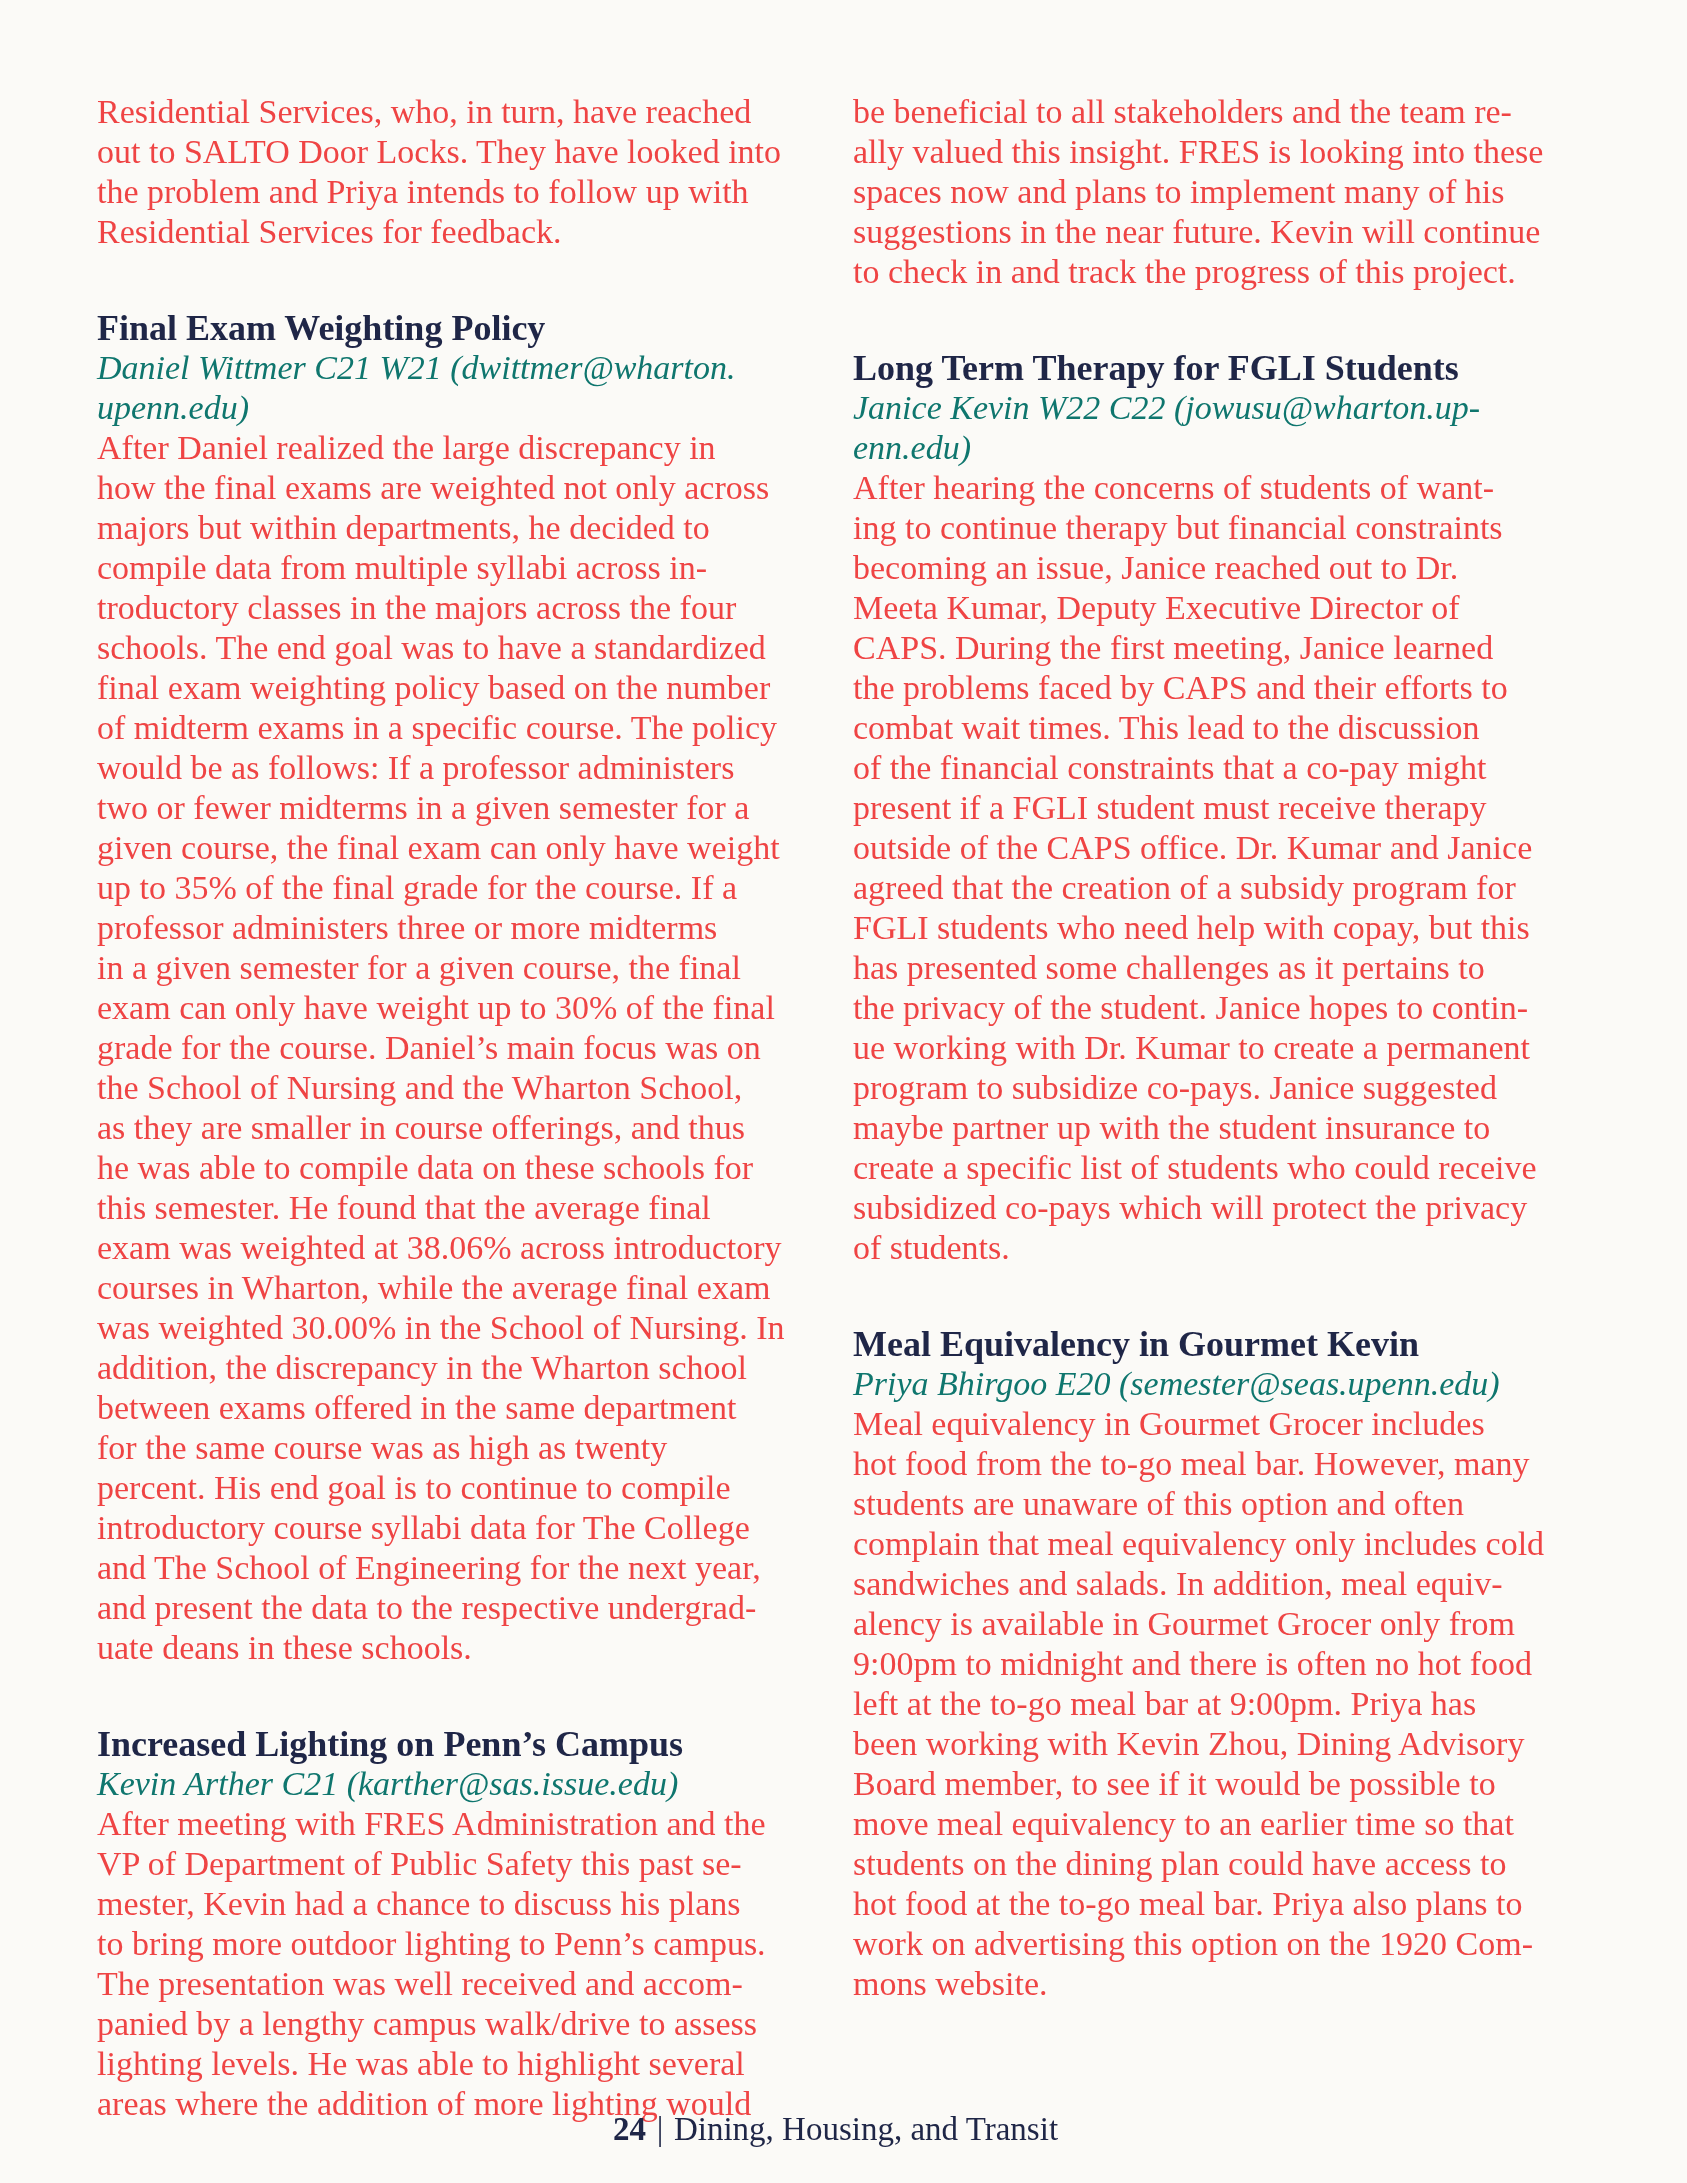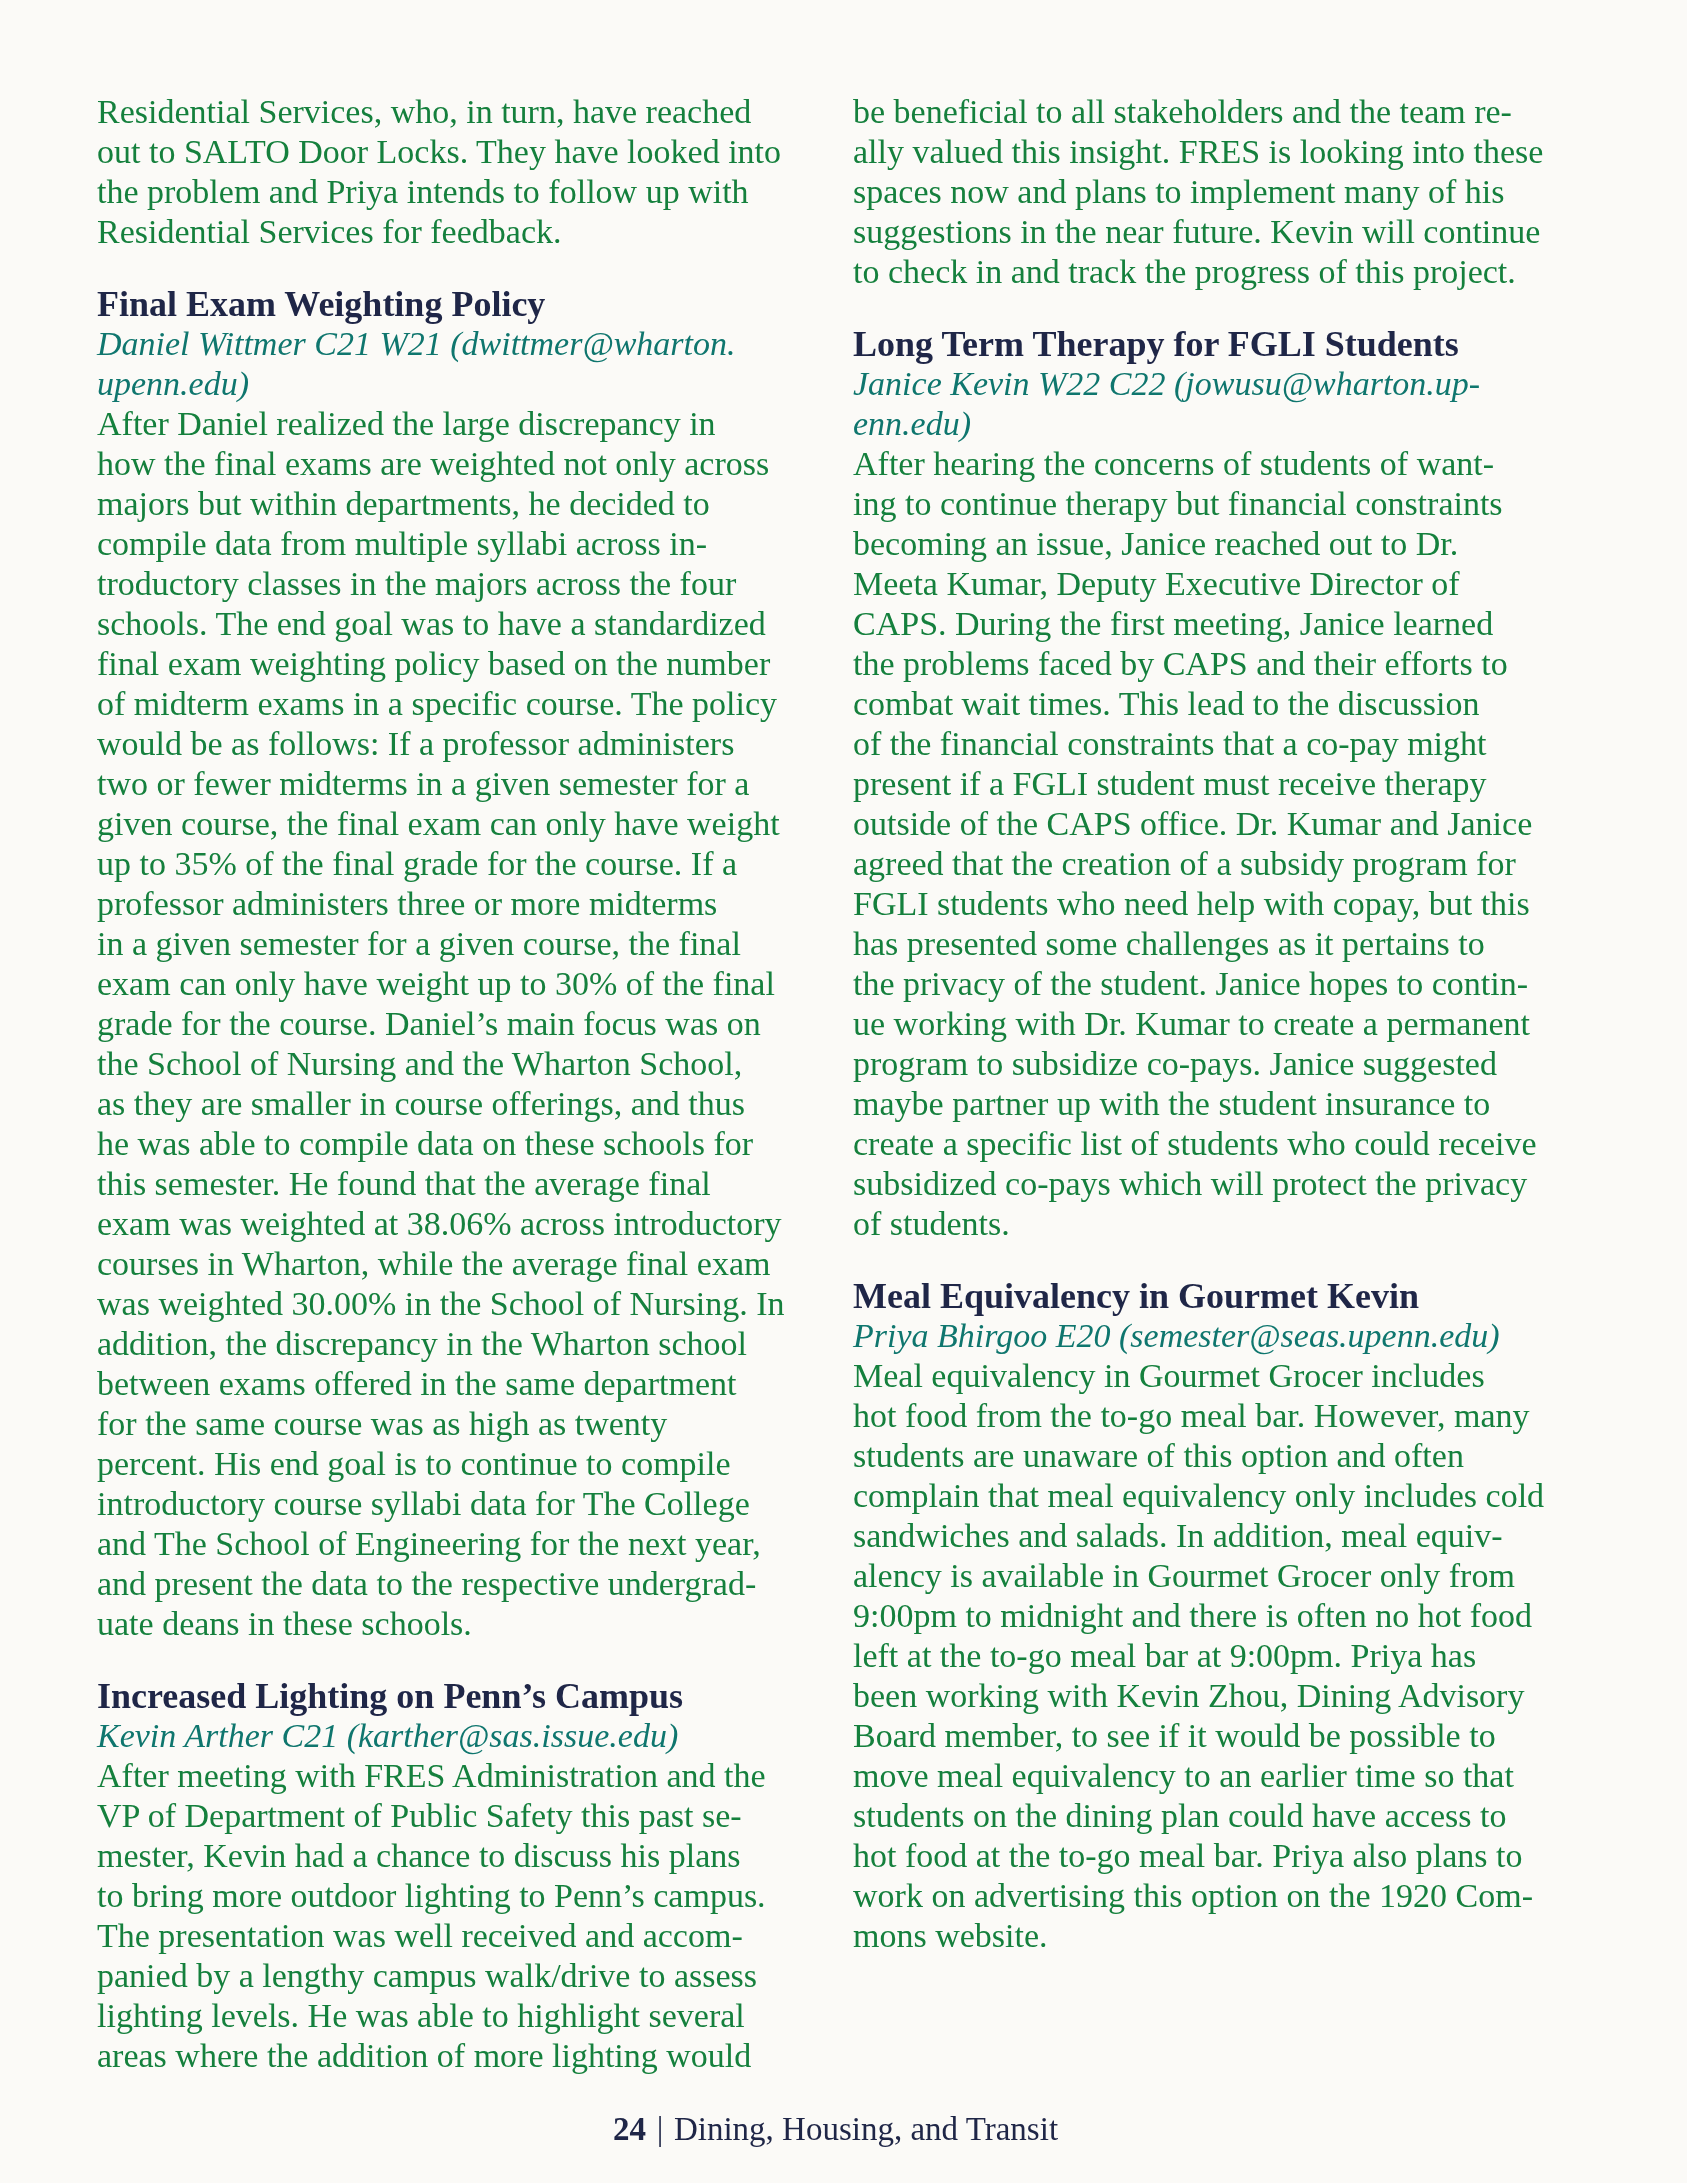--- a/index.html
+++ b/index.html
@@ -24,23 +24,23 @@
   }
   .col {
     font-size: 34px;
     line-height: 40px;
   }
   .col-left  { width: 723px; }
   .col-right { width: 731px; }
   p { margin: 0; }
   .body-text {
     white-space: pre-line;
-    color: #15803d;
+    color: #ef4444;
   }
-  .article { margin-top: 32px; }
+  .article { margin-top: 56px; }
   .article-title {
     margin: 0;
     font-size: 36px;
     line-height: 40px;
     font-weight: bold;
     color: #1f2647;
   }
   .byline {
     font-style: italic;
     color: #0f766e;

